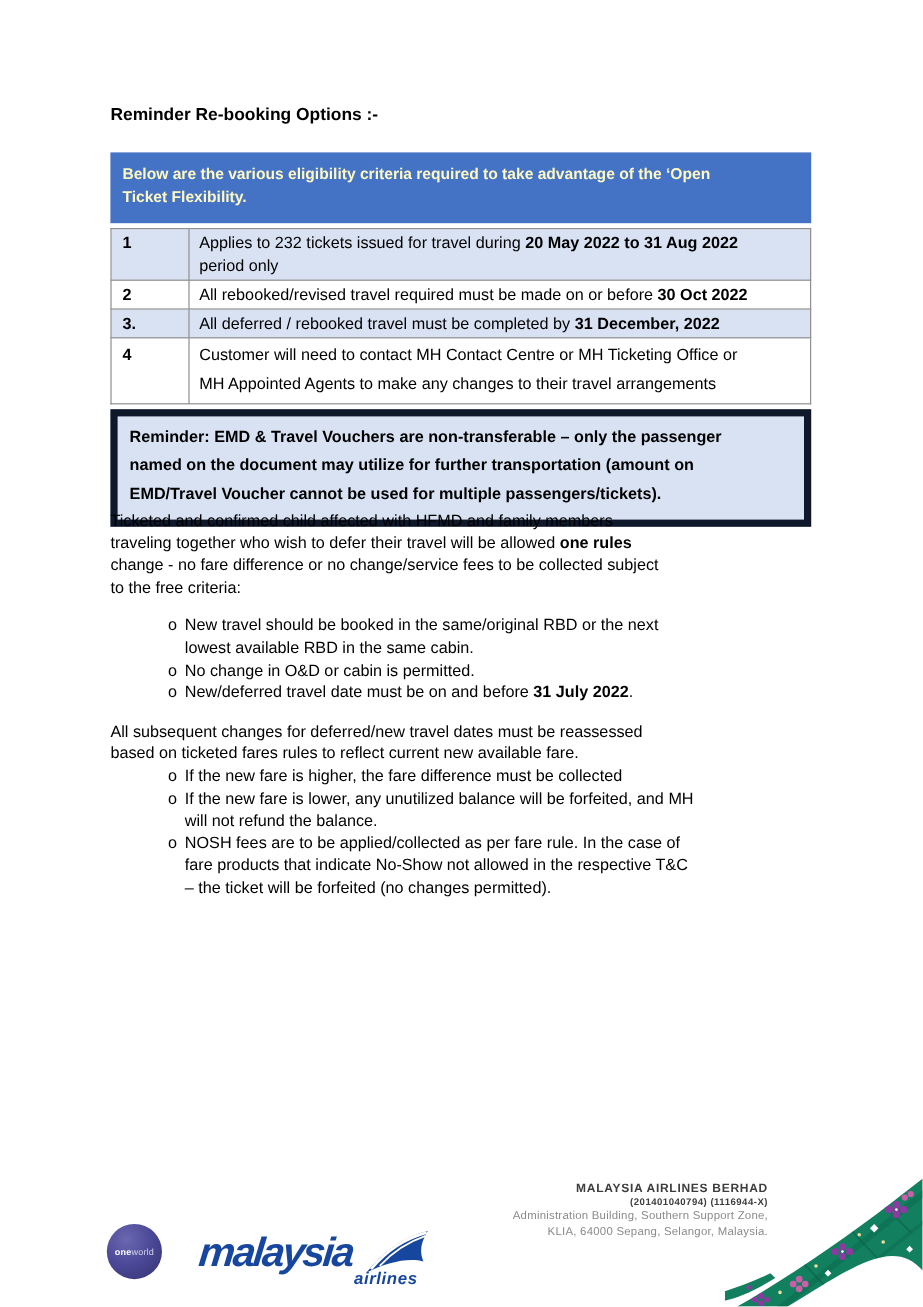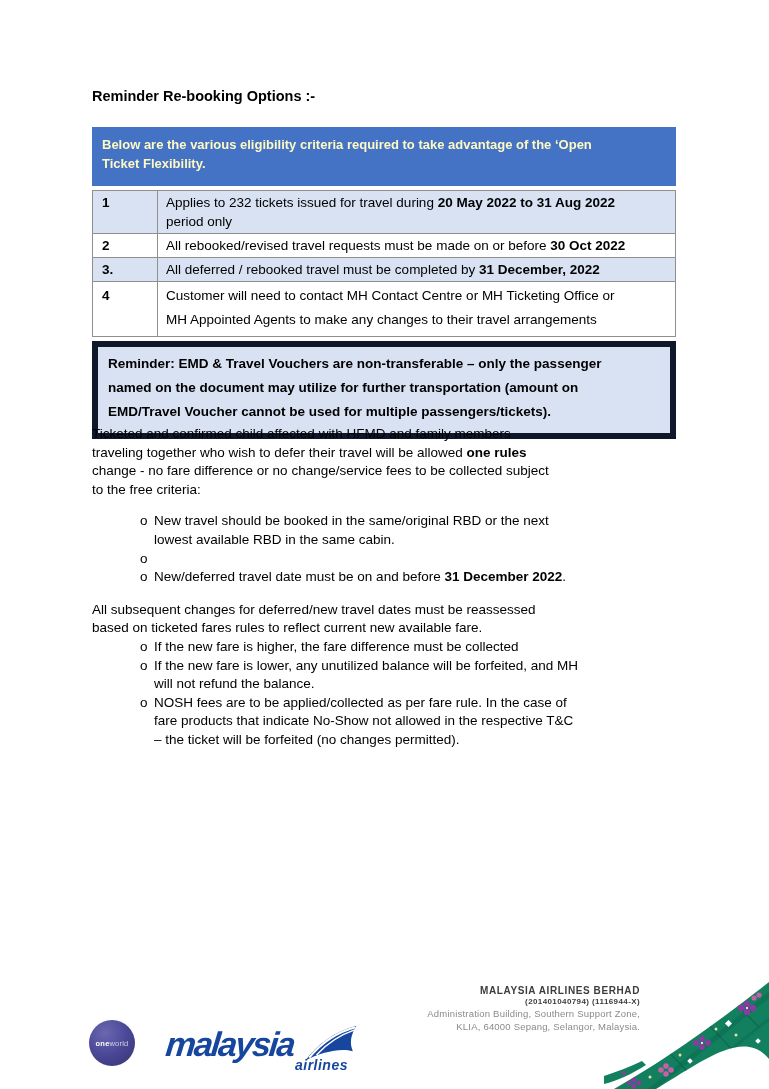--- a/index.html
+++ b/index.html
@@ -68,21 +68,21 @@
   <div class="tbl">
     <div class="tbl-header"><span>Below are the various eligibility criteria required to take advantage of the ‘Open</span><br><span>Ticket Flexibility.</span></div>
     <table class="tbl-rows">
       <tbody>
         <tr class="alt">
           <td class="num">1</td>
           <td class="txt"><span>Applies to 232 tickets issued for travel during </span><b>20 May 2022 to 31 Aug 2022</b><br><span>period only</span></td>
         </tr>
         <tr>
           <td class="num">2</td>
-          <td class="txt"><span>All rebooked/revised travel requests must be made on or before </span><b>30 Oct 2022</b></td>
+          <td class="txt"><span>All rebooked/revised travel required must be made on or before </span><b>30 Oct 2022</b></td>
         </tr>
         <tr class="alt">
           <td class="num">3.</td>
           <td class="txt"><span>All deferred / rebooked travel must be completed by </span><b>31 December, 2022</b></td>
         </tr>
         <tr class="row4">
           <td class="num">4</td>
           <td class="txt"><span>Customer will need to contact MH Contact Centre or MH Ticketing Office or</span><br><span>MH Appointed Agents to make any changes to their travel arrangements</span></td>
         </tr>
       </tbody>
@@ -93,24 +93,25 @@
   <div class="body-text">
     <p class="para"><span>Ticketed and confirmed child affected with HFMD and family members</span><br><span>traveling together who wish to defer their travel will be allowed </span><b>one rules</b><br><span>change - no fare difference or no change/service fees to be collected subject</span><br><span>to the free criteria:</span></p>
 
     <div class="blist">
       <div class="bitem">
         <span class="marker">o</span>
         <span class="bitem-text"><span>New travel should be booked in the same/original RBD or the next</span><br><span>lowest available RBD in the same cabin.</span></span>
       </div>
       <div class="bitem">
         <span class="marker">o</span>
-      </div>
-      <div class="bitem">
-        <span class="marker">o</span>
-        <span class="bitem-text"><span>New/deferred travel date must be on and before </span><b>31 December 2022</b><span>.</span></span>
+        <span class="bitem-text"><span>No change in O&amp;D or cabin is permitted.</span></span>
+      </div>
+      <div class="bitem">
+        <span class="marker">o</span>
+        <span class="bitem-text"><span>New/deferred travel date must be on and before </span><b>31 July 2022</b><span>.</span></span>
       </div>
     </div>
 
     <p class="para para2"><span>All subsequent changes for deferred/new travel dates must be reassessed</span><br><span>based on ticketed fares rules to reflect current new available fare.</span></p>
 
     <div class="blist blist2">
       <div class="bitem">
         <span class="marker">o</span>
         <span class="bitem-text"><span>If the new fare is higher, the fare difference must be collected</span></span>
       </div>

